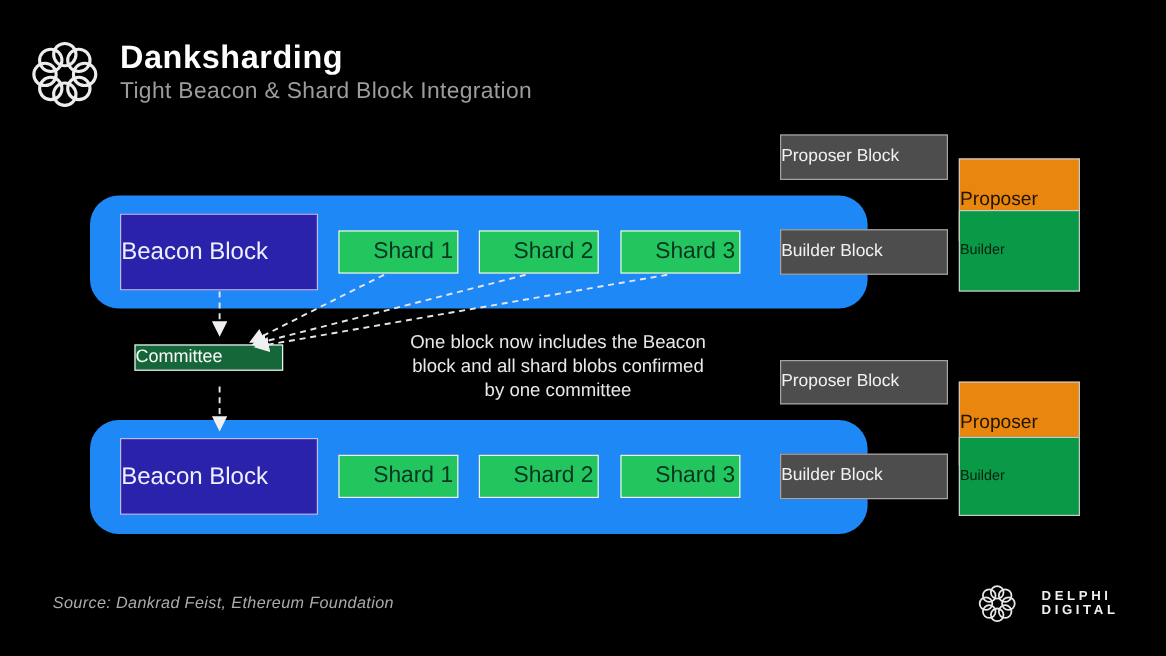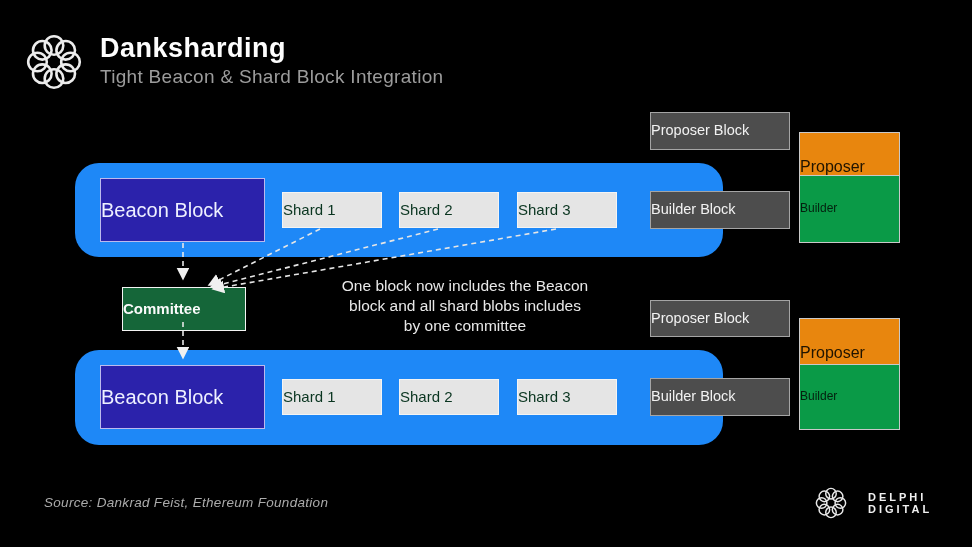--- a/index.html
+++ b/index.html
@@ -36,41 +36,41 @@
     color: #04200f; font-size: 12px; z-index: 3;
   }
   .blue-container {
     background: #1e88f7; border-radius: 24px; z-index: 1;
   }
   .beacon-box {
     background: #2b22ab; border: 1.5px solid rgba(225,225,255,.8);
     color: #eef0ff; font-size: 20px; z-index: 2;
   }
   .shard-box {
-    background: #e5e5e5; border: 1.5px solid #f4f4f4;
-    color: #0a3520; font-size: 15px; z-index: 2;
+    background: #22c55e; border: 1.5px solid #f4f4f4;
+    color: #0a3520; font-size: 19px; z-index: 2; padding-left: 28px;
   }
   .committee-box {
     background: #156639; border: 1.5px solid #f4f4f4;
     color: #fafafa; font-size: 15px; z-index: 4;
   }
 
   
   .pb1 { left: 650px; top: 112px; width: 140px; height: 38px; }
   .pr1 { left: 799px; top:  98px; width: 101px; height: 69px; }
   .bc1 { left:  75px; top: 163px; width: 648px; height: 94px; }
   .bk1 { left: 100px; top: 178px; width: 165px; height: 64px; }
   .s11 { left: 282px; top: 192px; width: 100px; height: 36px; }
   .s12 { left: 399px; top: 192px; width: 100px; height: 36px; }
   .s13 { left: 517px; top: 192px; width: 100px; height: 36px; }
   .bb1 { left: 650px; top: 191px; width: 140px; height: 38px; }
   .bu1 { left: 799px; top: 175px; width: 101px; height: 68px; }
 
   
-  .com { left: 122px; top: 287px; width: 124px; height: 44px; font-weight: bold; }
+  .com { left: 112px; top: 287px; width: 124px; height: 22px; }
   .annotation {
     left: 305px; top: 276px; width: 320px;
     text-align: center; font-size: 15.5px; line-height: 20px;
     color: #e8e8e8; z-index: 2;
   }
 
   
   .pb2 { left: 650px; top: 300px; width: 140px; height: 37px; }
   .pr2 { left: 799px; top: 284px; width: 101px; height: 70px; }
   .bc2 { left:  75px; top: 350px; width: 648px; height: 95px; }
@@ -141,21 +141,21 @@
   </div>
 <div class="abs box green-solid-box bu1">
     <span>Builder</span>
   </div>
 
 <div class="abs box committee-box com">
     <span>Committee</span>
   </div>
 <div class="abs annotation">
   <div>One block now includes the Beacon</div>
-  <div>block and all shard blobs includes</div>
+  <div>block and all shard blobs confirmed</div>
   <div>by one committee</div>
 </div>
 
 <div class="abs box gray-box pb2">
     <span>Proposer Block</span>
   </div>
 <div class="abs box orange-box pr2">
     <span>Proposer</span>
   </div>
 <div class="abs blue-container bc2"></div>

